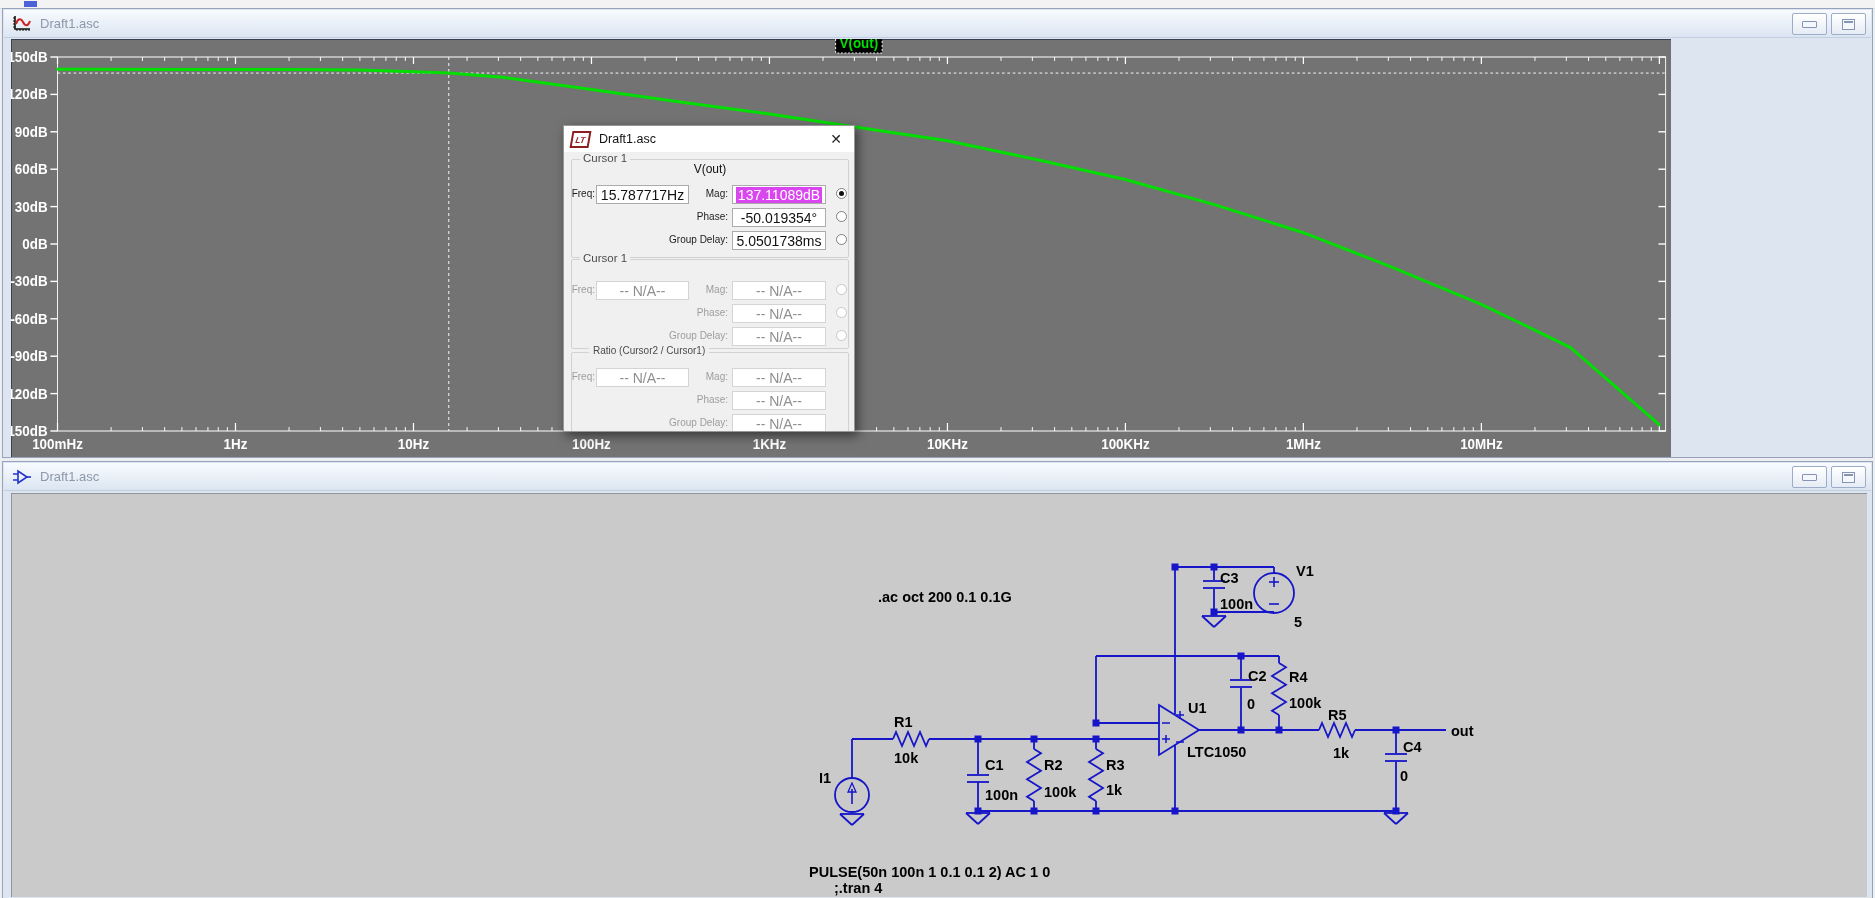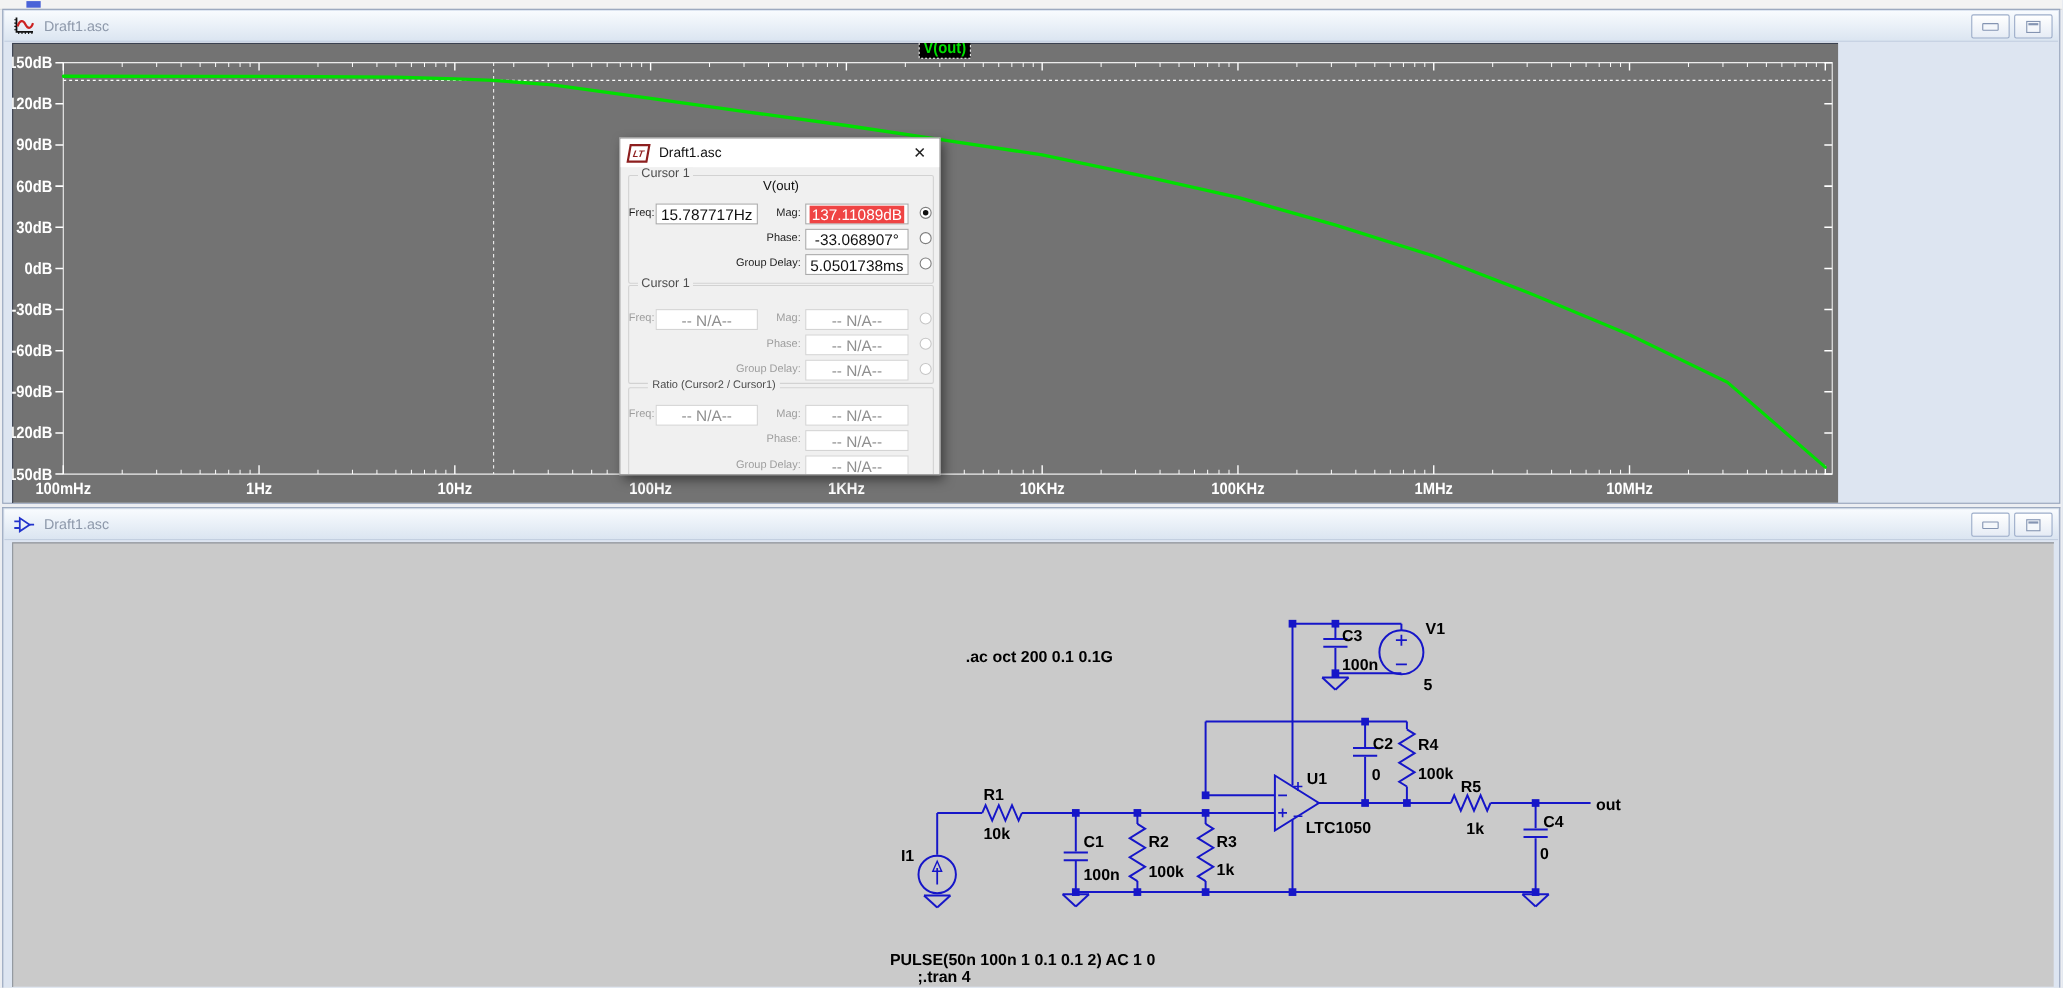--- a/index.html
+++ b/index.html
@@ -27,21 +27,21 @@
   .dlg-close{position:absolute;right:0;top:0;width:36px;height:26px;display:flex;align-items:center;justify-content:center;font-size:14px;color:#222;cursor:pointer;}
   .grp{position:absolute;border:1px solid #d2d2d2;border-radius:2px;}
   .grp-label{position:absolute;top:-8px;left:8px;background:#f0f0f0;padding:0 3px;font-size:11.5px;color:#4c4c4c;white-space:nowrap;}
   .grp-label-c{position:absolute;top:-8px;left:17px;width:100%;text-align:left;font-size:10px;color:#4c4c4c;}
   .grp-label-c span{background:#f0f0f0;padding:0 4px;}
   .sigheader{position:absolute;left:7px;top:36px;width:278px;text-align:center;font-size:12px;color:#111;}
   .flabel{position:absolute;font-size:10px;color:#1c1c1c;text-align:right;white-space:nowrap;}
   .flabel.dis{color:#9d9d9d;}
   .fld{position:absolute;height:17px;background:#fff;border:1px solid #ababab;font-size:14px;color:#111;display:flex;align-items:center;justify-content:center;white-space:nowrap;}
   .fld.dis{border-color:#d4d4d4;color:#8f8f8f;}
-  .selval{background:#ef4444;color:#fff;padding:0 2px;}
+  .selval{background:#d946ef;color:#fff;padding:0 2px;}
   .radio{position:absolute;width:11px;height:11px;border-radius:50%;border:1px solid #7f7f7f;background:#fff;box-sizing:border-box;}
   .radio.sel::after{content:"";position:absolute;left:2px;top:2px;width:5px;height:5px;border-radius:50%;background:#101010;}
   .radio.dis{border-color:#c6c6c6;}
 </style>
 </head>
 <body>
 
 <div class="top-strip">
   <div class="toolbar-frag"></div>
 </div>
@@ -433,21 +433,21 @@
   </div>
   <div class="sigheader">V(out)</div>
   <span class="flabel" style="left:2px;top:62px;width:29px;">Freq:</span>
   <div class="fld" style="left:32px;top:59px;width:91px;">15.787717Hz</div>
   <span class="flabel" style="left:98px;top:62px;width:66px;">Mag:</span>
   <div class="fld" style="left:168px;top:59px;width:92px;">
       <span class="selval">137.11089dB</span>
     </div>
   <span class="radio sel" style="left:272px;top:62px;"></span>
   <span class="flabel" style="left:66px;top:85px;width:98px;">Phase:</span>
-  <div class="fld" style="left:168px;top:82px;width:92px;">-33.068907°</div>
+  <div class="fld" style="left:168px;top:82px;width:92px;">-50.019354°</div>
   <span class="radio" style="left:272px;top:85px;"></span>
   <span class="flabel" style="left:66px;top:108px;width:98px;">Group Delay:</span>
   <div class="fld" style="left:168px;top:105px;width:92px;">5.0501738ms</div>
   <span class="radio" style="left:272px;top:108px;"></span>
 
   <div class="grp" style="left:7px;top:133px;width:276px;height:88px;">
     <span class="grp-label">Cursor 1</span>
   </div>
   <span class="flabel dis" style="left:2px;top:158px;width:29px;">Freq:</span>
   <div class="fld dis" style="left:32px;top:155px;width:91px;">-- N/A--</div>

